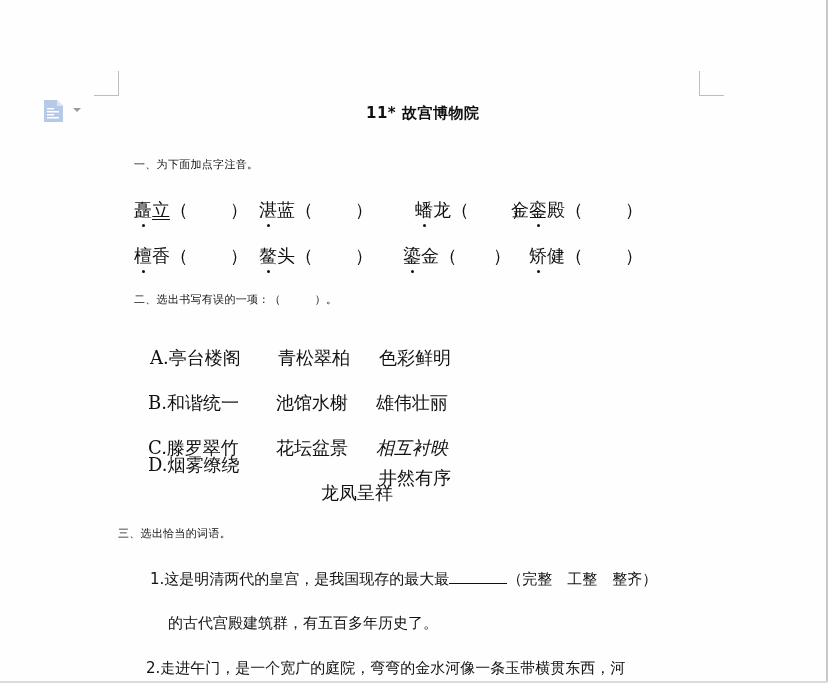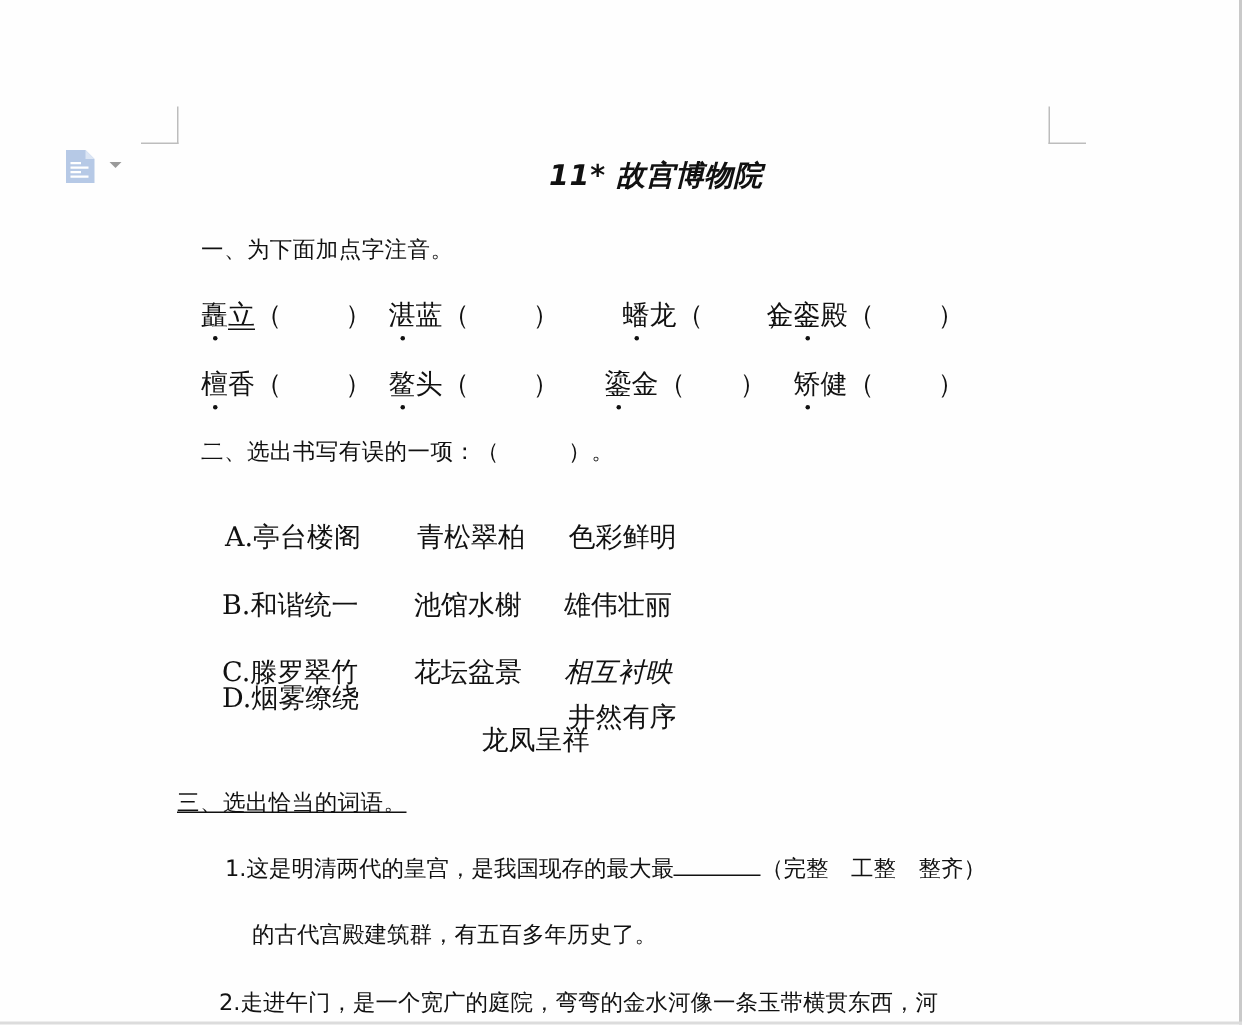--- a/index.html
+++ b/index.html
@@ -52,29 +52,28 @@
       left: 73px; top: 108px;
       width: 0; height: 0;
       border-left: 4px solid transparent;
       border-right: 4px solid transparent;
       border-top: 4px solid #9a9a9a;
       cursor: pointer;
     }
     .title {
       position: absolute;
       left: 366px; top: 104px;
-      font-size: 19px;
+      font-size: 15px;
       font-weight: bold;
       letter-spacing: 0.5px;
       white-space: nowrap;
-      font-style: italic;
     }
     .heading {
       position: absolute;
-      font-size: 15px;
+      font-size: 11px;
       white-space: nowrap;
       letter-spacing: 0.3px;
     }
     .line {
       position: absolute;
       font-size: 15px;
       white-space: nowrap;
       text-align: right;
     }
     .serif {
@@ -181,20 +180,20 @@
 </div>
 <div class="item" style="left:276px; top:436px;">花坛盆景</div>
 <div class="item" style="left:376px; top:436px;font-style:italic;">相互衬映</div>
 
 <div class="item" style="left:148px; top:453px;">
   <span class="opt-label serif">D.</span><span>烟雾缭绕</span>
 </div>
 <div class="item" style="left:278px; top:481px;margin-left:43px;">龙凤呈祥</div>
 <div class="item" style="left:379px; top:456px;margin-top:10px;">井然有序</div>
 
-<div class="heading" style="left:118px; top:526px;text-decoration:underline;">三、选出恰当的词语。</div>
+<div class="heading" style="left:118px; top:526px;">三、选出恰当的词语。</div>
 
 <div class="line" style="left:150px; top:570px;">
   <span>1.这是明清两代的皇宫，是我国现存的最大最</span><span class="blank"></span><span>（完整　工整　整齐）</span>
 </div>
 <div class="line" style="left:168px; top:614px;">的古代宫殿建筑群，有五百多年历史了。</div>
 
 <div class="line" style="left:146px; top:659px;">2.走进午门，是一个宽广的庭院，弯弯的金水河像一条玉带横贯东西，河</div>
 
 </body></html>

